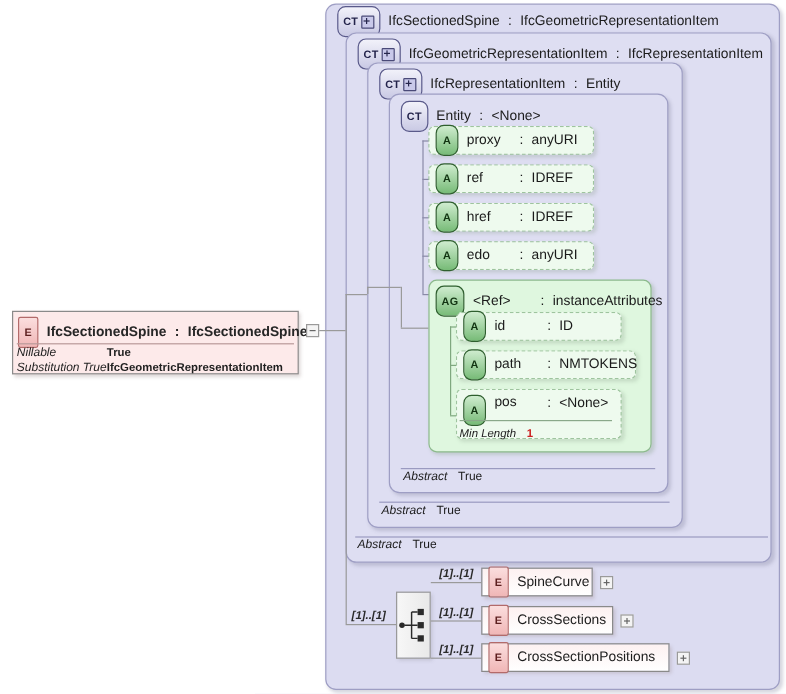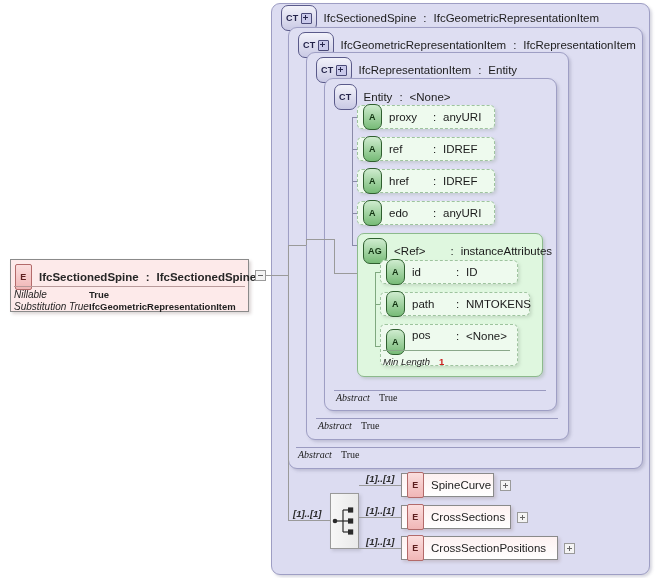--- a/index.html
+++ b/index.html
@@ -147,21 +147,20 @@
     position: absolute;
     border-top: 1px solid #8aa88a;
   }
 
   
   .abstract-row {
     position: absolute;
     font-size: 10px;
     white-space: nowrap;
     color: #1a1a1a;
-    font-family: Liberation Serif, serif;
   }
   .abstract-row .lbl { font-style: italic; }
   .abstract-row .val { margin-left: 9px; }
   .abstract-rule {
     position: absolute;
     border-top: 1px solid #9a9ac0;
   }
 
   
   .elem-box {

